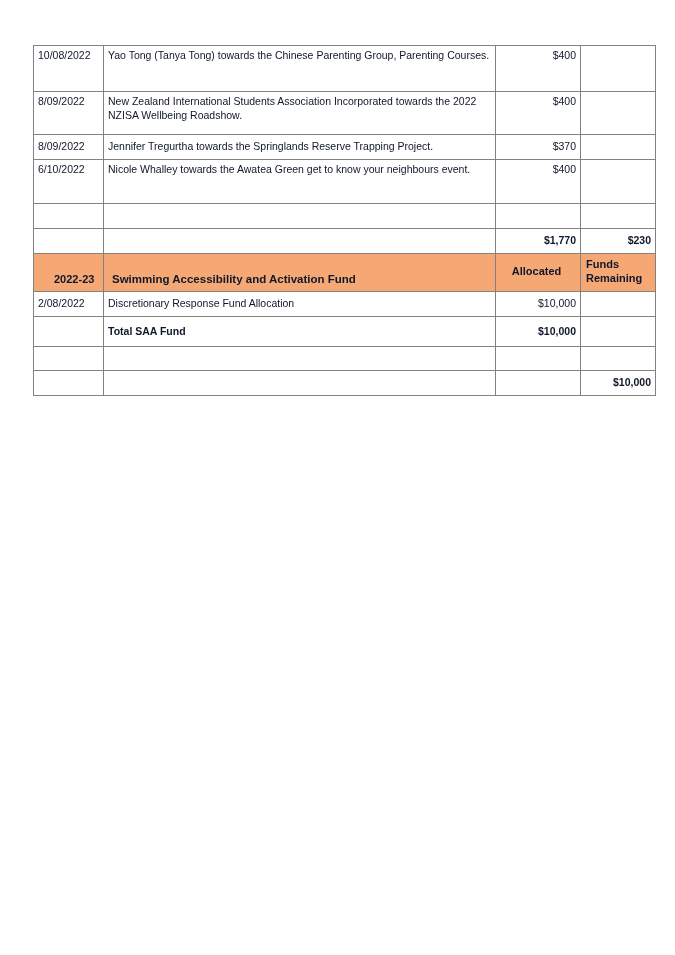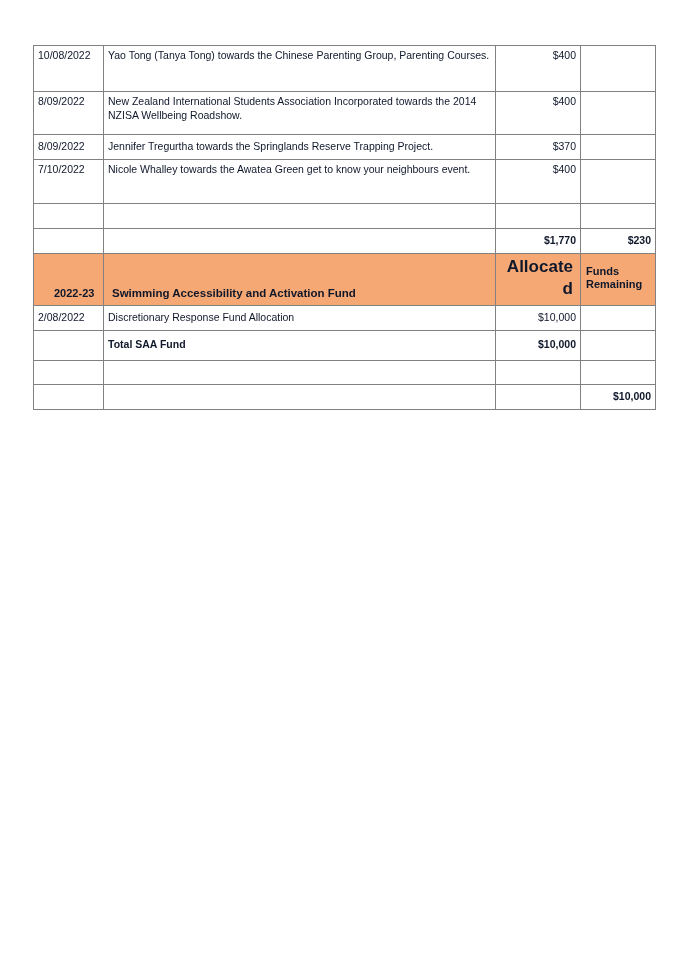--- a/index.html
+++ b/index.html
@@ -45,22 +45,22 @@
   
   tr.section-row td {
     background: #F6A874;
     font-weight: bold;
     vertical-align: bottom;
     padding-bottom: 4px;
   }
   tr.section-row td.hdr-year  { font-size: 11px; padding-left: 20px; }
   tr.section-row td.hdr-title { font-size: 11.5px; padding-left: 8px; }
   tr.section-row td.hdr-alloc {
-    font-size: 17px;
-    text-align: right;
+    font-size: 11px;
+    text-align: center;
     vertical-align: middle;
     padding-right: 7px;
   }
   tr.section-row td.hdr-rem {
     font-size: 11px;
     text-align: left;
     vertical-align: middle;
     line-height: 1.25;
     padding-left: 5px;
     padding-right: 12px;
@@ -90,34 +90,34 @@
 
       <tr class="h46 v-top">
         <td class="c-date">10/08/2022</td>
         <td class="c-desc">Yao Tong (Tanya Tong) towards the Chinese Parenting Group, Parenting Courses.</td>
         <td class="c-amt">$400</td>
         <td class="c-rem"></td>
       </tr>
 
       <tr class="h43 v-top">
         <td class="c-date">8/09/2022</td>
-        <td class="c-desc">New Zealand International Students Association Incorporated towards the 2014 NZISA Wellbeing Roadshow.</td>
+        <td class="c-desc">New Zealand International Students Association Incorporated towards the 2022 NZISA Wellbeing Roadshow.</td>
         <td class="c-amt">$400</td>
         <td class="c-rem"></td>
       </tr>
 
       <tr class="h25">
         <td class="c-date">8/09/2022</td>
         <td class="c-desc">Jennifer Tregurtha towards the Springlands Reserve Trapping Project.</td>
         <td class="c-amt">$370</td>
         <td class="c-rem"></td>
       </tr>
 
       <tr class="h44 v-top">
-        <td class="c-date">7/10/2022</td>
+        <td class="c-date">6/10/2022</td>
         <td class="c-desc">Nicole Whalley towards the Awatea Green get to know your neighbours event.</td>
         <td class="c-amt">$400</td>
         <td class="c-rem"></td>
       </tr>
 
       <tr class="h25">
         <td class="c-date"></td>
         <td class="c-desc"></td>
         <td class="c-amt"></td>
         <td class="c-rem"></td>

